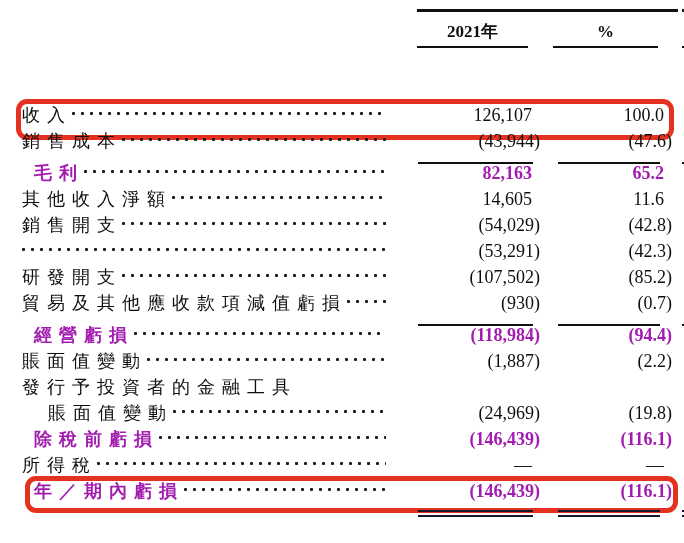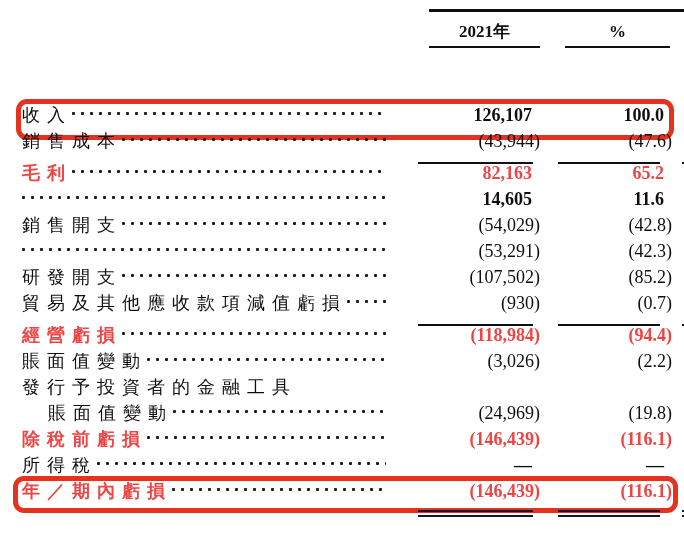--- a/index.html
+++ b/index.html
@@ -1,45 +1,45 @@
 <!DOCTYPE html>
 <html><head>
 <meta charset="utf-8">
 <style>
   html,body{margin:0;padding:0;background:#ffffff;}
   body{width:684px;height:543px;position:relative;overflow:hidden;
        font-family:"Liberation Serif","DejaVu Serif",serif;color:#0f0f0f;}
 
   
-  .header{position:absolute;left:12px;top:0;width:584px;height:60px;}
+  .header{position:absolute;left:0;top:0;width:584px;height:60px;}
   .topline{position:absolute;left:417px;top:9px;width:261px;height:3px;background:#101010;}
   .topline-frag{position:absolute;left:682px;top:9px;width:2px;height:3px;background:#101010;}
   .hcell{position:absolute;top:20px;height:24px;line-height:24px;text-align:center;
          font-weight:700;font-size:17px;}
   .hcell.h1{left:417px;width:111px;}
   .hcell.h2{left:553px;width:105px;}
   .hline{position:absolute;top:46px;height:2px;background:#101010;}
   .hline.u1{left:417px;width:111px;}
   .hline.u2{left:553px;width:105px;}
   .hline.ufrag{left:682px;width:2px;}
 
   
   .rows{position:absolute;left:0;top:108px;width:684px;}
   .row{display:flex;align-items:center;height:26px;padding:0 12px 12px 22px;
        box-sizing:border-box;font-size:18px;position:relative;}
-  .row.bold{font-weight:700;color:#ef4444;}
+  .row.bold{font-weight:700;color:#a21caf;margin-left:12px;}
   .lab{white-space:nowrap;letter-spacing:7px;}
   .row.indent .lab{padding-left:26px;}
   .leader{flex:1;height:3px;align-self:flex-end;margin:0 4px 7px 0;
           background-image:radial-gradient(circle at 1.5px 1.5px,#1c1c1c 1.3px,transparent 1.8px);
           background-size:9px 3px;background-repeat:repeat-x;background-position:left bottom;}
   .cell{text-align:right;white-space:nowrap;}
   .cell.c1{width:150px;}
   .cell.c2{width:132px;}
-  .cell.nopar{padding-right:8px;box-sizing:border-box;font-weight:bold;}
+  .cell.nopar{padding-right:8px;box-sizing:border-box;}
 
   
   .rulerow{position:relative;height:6px;}
   .rline{position:absolute;top:2px;height:2px;background:#101010;}
   .rline.r1{left:418px;width:115px;}
   .rline.r2{left:558px;width:102px;}
   .rline.rfrag{left:682px;width:2px;}
   .rulerow.dbl{height:7px;}
   .rulerow.dbl .rline{top:0;height:3px;background:none;
       border-top:2px solid #16162e;border-bottom:2px solid #16162e;}
@@ -82,20 +82,21 @@
       <div class="rline r2"></div>
       <div class="rline rfrag"></div>
     </div>
     <div class="row bold">
       <span class="lab">毛利</span>
       <div class="leader"></div>
       <div class="cell c1 nopar">82,163</div>
       <div class="cell c2 nopar">65.2</div>
     </div>
     <div class="row">
+      <span class="lab">其他收入淨額</span>
       <div class="leader"></div>
       <div class="cell c1 nopar">14,605</div>
       <div class="cell c2 nopar">11.6</div>
     </div>
     <div class="row">
       <span class="lab">銷售開支</span>
       <div class="leader"></div>
       <div class="cell c1">(54,029)</div>
       <div class="cell c2">(42.8)</div>
     </div>
@@ -123,21 +124,21 @@
     </div>
     <div class="row bold">
       <span class="lab">經營虧損</span>
       <div class="leader"></div>
       <div class="cell c1">(118,984)</div>
       <div class="cell c2">(94.4)</div>
     </div>
     <div class="row">
       <span class="lab">賬面值變動</span>
       <div class="leader"></div>
-      <div class="cell c1">(3,026)</div>
+      <div class="cell c1">(1,887)</div>
       <div class="cell c2">(2.2)</div>
     </div>
     <div class="row">
       <span class="lab">發行予投資者的金融工具</span>
       <div class="cell c1"></div>
       <div class="cell c2"></div>
     </div>
     <div class="row indent">
       <span class="lab">賬面值變動</span>
       <div class="leader"></div>

